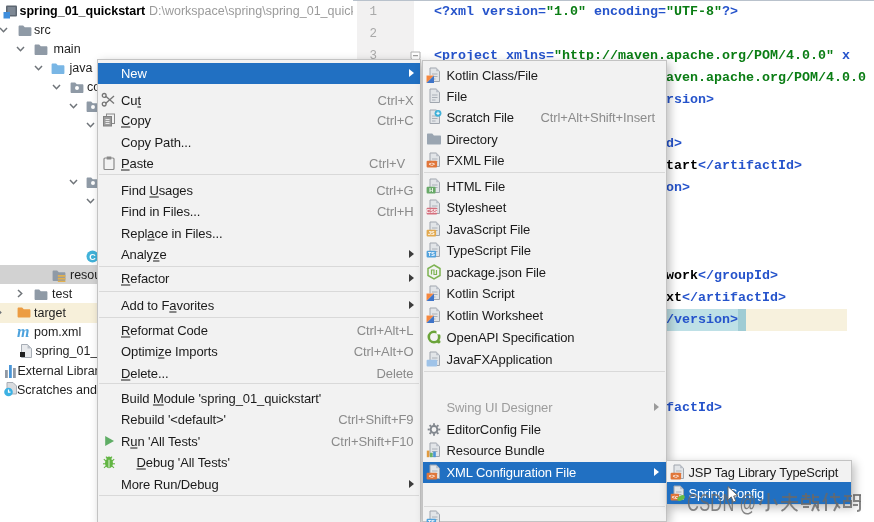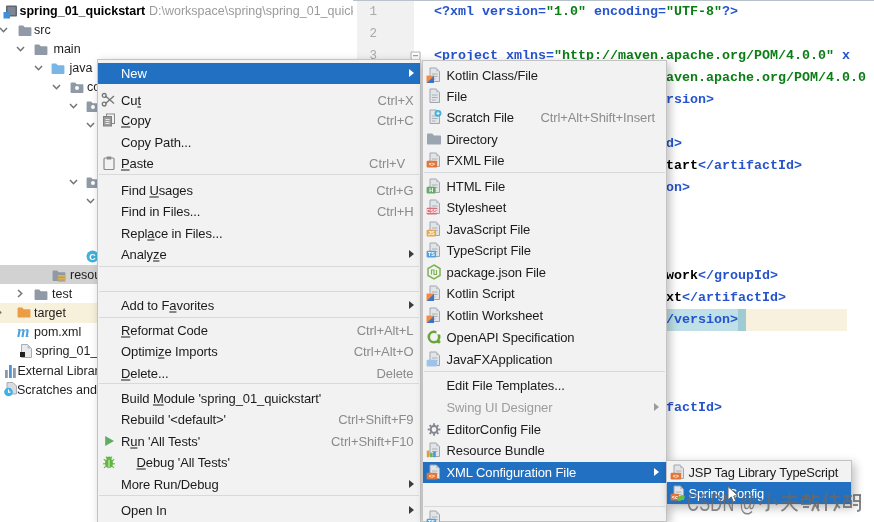--- a/index.html
+++ b/index.html
@@ -247,20 +247,24 @@
       <span class="sc" style="right:6.5px">Ctrl+H</span>
     </div>
 <div class="mi" style="top:162.65px">
       <span class="t" style="left:23.5px">Repl<u>a</u>ce in Files...</span>
     </div>
 <div class="mi" style="top:183.85px">
       <span class="t" style="left:23.5px">Analy<u>z</u>e</span>
       <span class="ar" style="right:6px"></span>
     </div>
 <div class="sep" style="top:206.3px"></div>
+<div class="mi" style="top:207.25px">
+      <span class="t" style="left:23.5px"><u>R</u>efactor</span>
+      <span class="ar" style="right:6px"></span>
+    </div>
 <div class="sep" style="top:231.5px"></div>
 <div class="mi" style="top:234.25px">
       <span class="t" style="left:23.5px">Add to F<u>a</u>vorites</span>
       <span class="ar" style="right:6px"></span>
     </div>
 <div class="sep" style="top:257.3px"></div>
 <div class="mi" style="top:259.85px">
       <span class="t" style="left:23.5px"><u>R</u>eformat Code</span>
       <span class="sc" style="right:6.5px">Ctrl+Alt+L</span>
     </div>
@@ -303,24 +307,20 @@
         <ellipse cx="8" cy="4.4" rx="2.4" ry="1.9" fill="#62b543"></ellipse>
         <line x1="8" y1="5.8" x2="8" y2="13.6" stroke="#e9f5e3" stroke-width="0.9"></line>
       </svg>
       <span class="t" style="left:39px"><u>D</u>ebug 'All Tests'</span>
     </div>
 <div class="mi" style="top:413.65px">
       <span class="t" style="left:23.5px">More Run/Debug</span>
       <span class="ar" style="right:6px"></span>
     </div>
 <div class="sep" style="top:435.1px"></div>
-<div class="mi" style="top:439.45px">
-      <span class="t" style="left:23.5px">Open In</span>
-      <span class="ar" style="right:6px"></span>
-    </div>
 </div>
 <div class="menu" style="left:421.5px;top:60px;width:245.5px;height:462px">
 <div class="mi" style="top:3.049999999999997px">
       <svg class="a" width="16" height="16" viewBox="0 0 16 16" style="left:3.5px;top:2.8px">
         <path d="M4,1 h6.2 l3.3,3.3 v10.2 h-9.5 z" fill="#e2e5e8" stroke="#a0a6ae" stroke-width="1"></path>
         <path d="M10.2,1 v3.3 h3.3 z" fill="#b9bfc7"></path>
         <g stroke="#aab0b8" stroke-width="1">
           <line x1="6" y1="7" x2="11.5" y2="7"></line>
           <line x1="6" y1="9.5" x2="11.5" y2="9.5"></line>
           <line x1="6" y1="12" x2="9.5" y2="12"></line>
@@ -493,23 +493,20 @@
         <g stroke="#aab0b8" stroke-width="1">
           <line x1="6" y1="7" x2="11.5" y2="7"></line>
           <line x1="6" y1="9.5" x2="11.5" y2="9.5"></line>
           <line x1="6" y1="12" x2="9.5" y2="12"></line>
         </g>
         <rect x="0.6" y="8.8" width="10.5" height="6.8" rx="1" fill="#9fc3e8"></rect>
       </svg>
       <span class="t" style="left:24px">JavaFXApplication</span>
     </div>
 <div class="sep" style="top:309.6px"></div>
-<div class="mi" style="top:313.25px">
-      <span class="t" style="left:24px">Edit File Templates...</span>
-    </div>
 <div class="mi" style="top:334.75px">
       <span class="t" style="left:24px;color:#9d9d9d">Swing UI Designer</span>
       <span class="ar g" style="right:7px"></span>
     </div>
 <div class="mi" style="top:356.75px">
       <svg class="a" width="16" height="16" viewBox="0 0 16 16" style="left:3.5px;top:2.8px">
         <circle cx="8" cy="8.5" r="3.4" fill="none" stroke="#80868d" stroke-width="2"></circle>
         <g stroke="#80868d" stroke-width="1.8">
           <line x1="8" y1="2.2" x2="8" y2="4.2"></line>
           <line x1="8" y1="12.8" x2="8" y2="14.8"></line>

